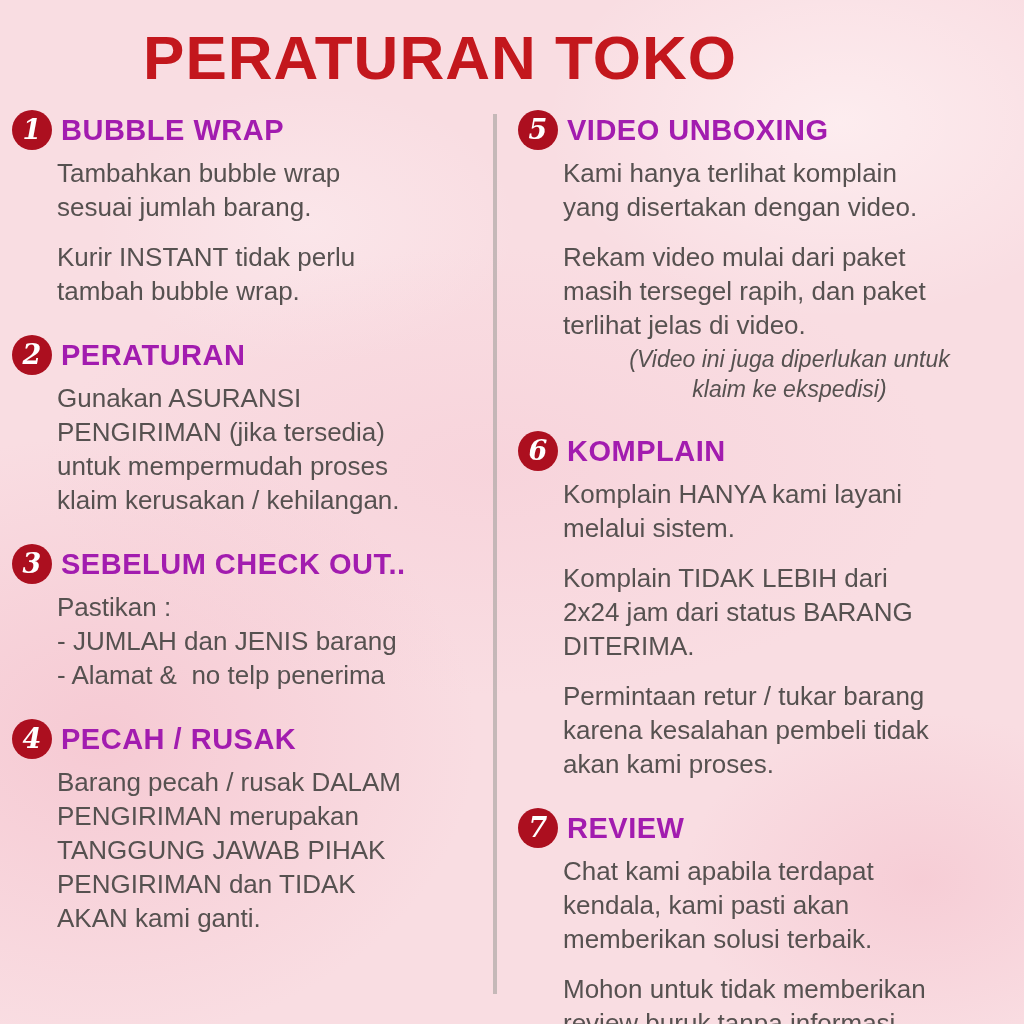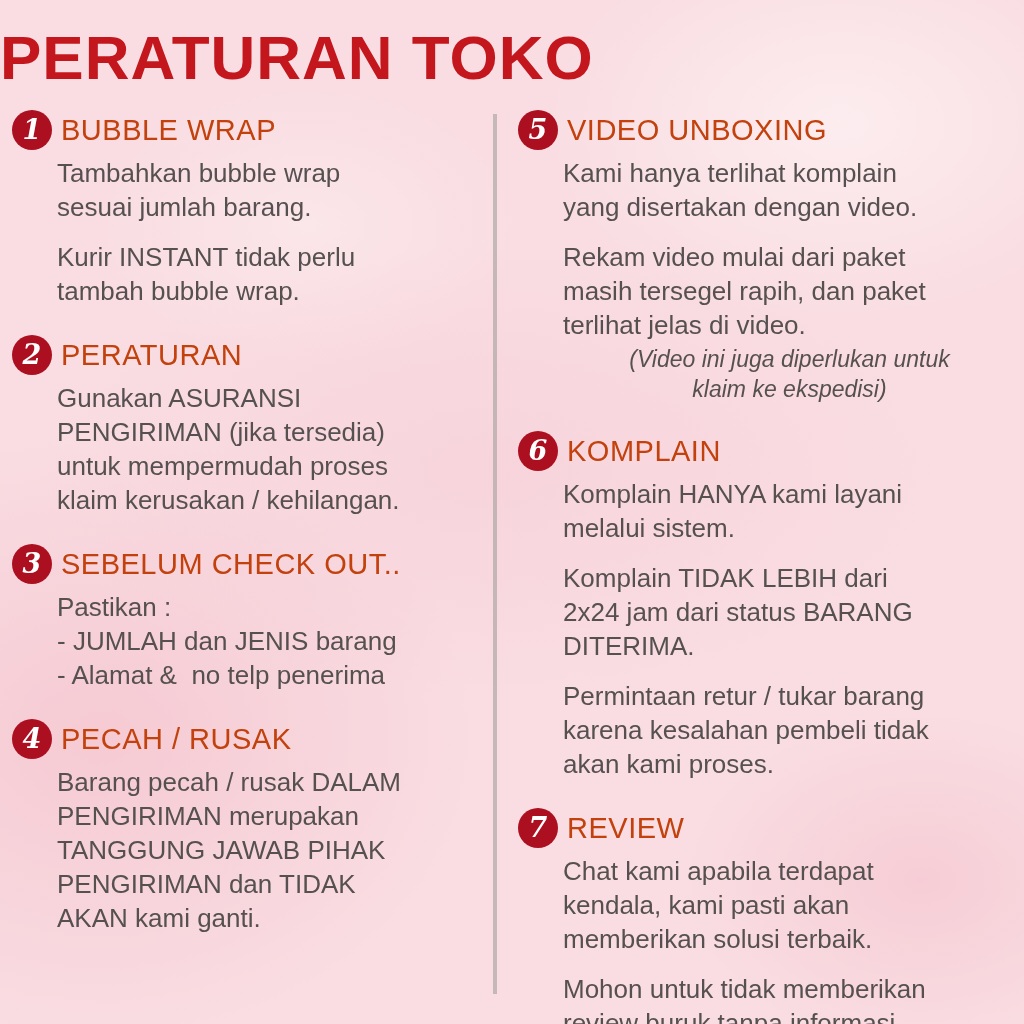--- a/index.html
+++ b/index.html
@@ -8,42 +8,42 @@
     font-family:"Liberation Sans", sans-serif;
     background-color:#f9dde2;
     background-image:
       radial-gradient(ellipse 420px 280px at 82% 12%, rgba(255,245,246,0.65), transparent 70%),
       radial-gradient(ellipse 520px 420px at 10% 72%, rgba(243,186,199,0.55), transparent 72%),
       radial-gradient(ellipse 640px 320px at 48% 46%, rgba(246,203,213,0.50), transparent 70%),
       radial-gradient(ellipse 340px 240px at 90% 86%, rgba(243,186,199,0.45), transparent 70%),
       radial-gradient(ellipse 300px 200px at 30% 22%, rgba(252,236,239,0.6), transparent 70%);
   }
   .title {
-    position:absolute; top:22px; left:0; width:880px; text-align:left;
+    position:absolute; top:22px; left:0; width:880px; text-align:center;
     font-size:62px; font-weight:bold; letter-spacing:1px;
     color:#c3171d;
   }
   .divider {
     position:absolute; left:493px; top:114px; width:4px; height:880px;
     background:#b3abaa; opacity:0.75;
   }
   .col { position:absolute; top:110px; }
   .col-left  { left:12px;  width:470px; }
   .col-right { left:518px; width:498px; }
   .section { margin-bottom:27px; }
   .head-row { display:flex; align-items:center; gap:9px; }
   .badge {
     width:40px; height:40px; min-width:40px; border-radius:50%;
     background:#ac0f1f; color:#ffffff;
     display:flex; align-items:center; justify-content:center;
     font-family:"DejaVu Serif", serif; font-style:italic; font-weight:bold;
     font-size:27px; padding-bottom:2px; box-sizing:border-box;
   }
   .heading {
-    font-size:29px; font-weight:normal; color:#c2410c; letter-spacing:0.5px;
+    font-size:29px; font-weight:bold; color:#a21caf; letter-spacing:0.5px;
   }
   .body { margin-left:45px; margin-top:6px; }
   .block {
     font-size:26px; line-height:34px; color:#565150;
     white-space:pre-wrap;
   }
   .block + .block { margin-top:16px; }
   .block.note {
     font-style:italic; font-size:23px; line-height:30px; margin-top:2px;text-align:center;
   }

